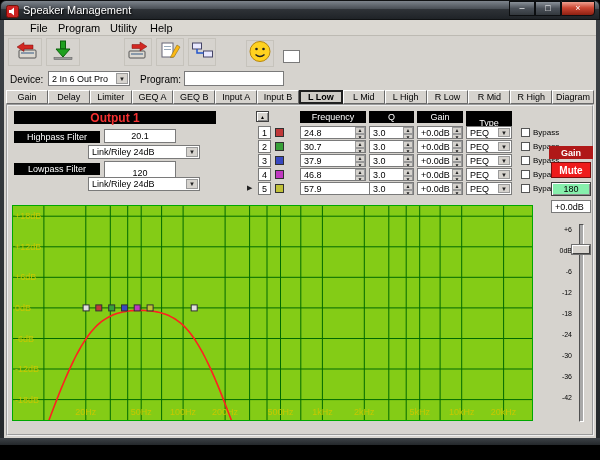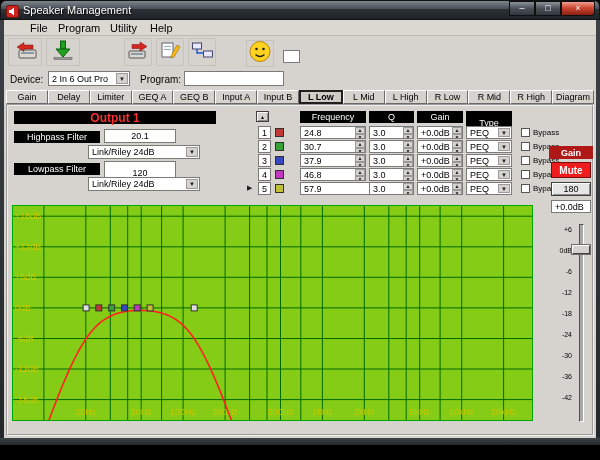--- a/index.html
+++ b/index.html
@@ -340,21 +340,21 @@
     </div>
   <div class="abs whitebox" style="left:466px;top:182px;width:46px;height:13px;">
       <span>PEQ</span>
       <span class="combo-arrow">▼</span>
     </div>
   <span class="abs checkbox" style="left:521px;top:184px;"></span>
   <span class="abs bypass" style="left:533px;top:184px;">Bypass</span>
 
   <div class="abs gainbar" style="left:549px;top:146px;width:44px;height:13px;">Gain</div>
   <div class="abs mute" style="left: 551px; top: 162px; width: 40px; height: 16px; background: rgb(238, 28, 28);">Mute</div>
-  <div class="abs btn" style="left:551px;top:182px;width:40px;height:14px;background:#e5e5e5;font-size:9px;">180</div>
+  <div class="abs btn" style="left:551px;top:182px;width:40px;height:14px;background:#86efac;font-size:9px;">180</div>
   <div class="abs whitebox" style="left:551px;top:200px;width:40px;height:13px;">+0.0dB</div>
   <div class="abs" id="gain-scale" style="left:546px;top:226px;width:26px;height:190px;">
       <div class="scale-label" style="top: 0px;">+6</div>
       <div class="scale-label" style="top: 21px;">0dB</div>
       <div class="scale-label" style="top: 42px;">-6</div>
       <div class="scale-label" style="top: 63px;">-12</div>
       <div class="scale-label" style="top: 84px;">-18</div>
       <div class="scale-label" style="top: 105px;">-24</div>
       <div class="scale-label" style="top: 126px;">-30</div>
       <div class="scale-label" style="top: 147px;">-36</div>

